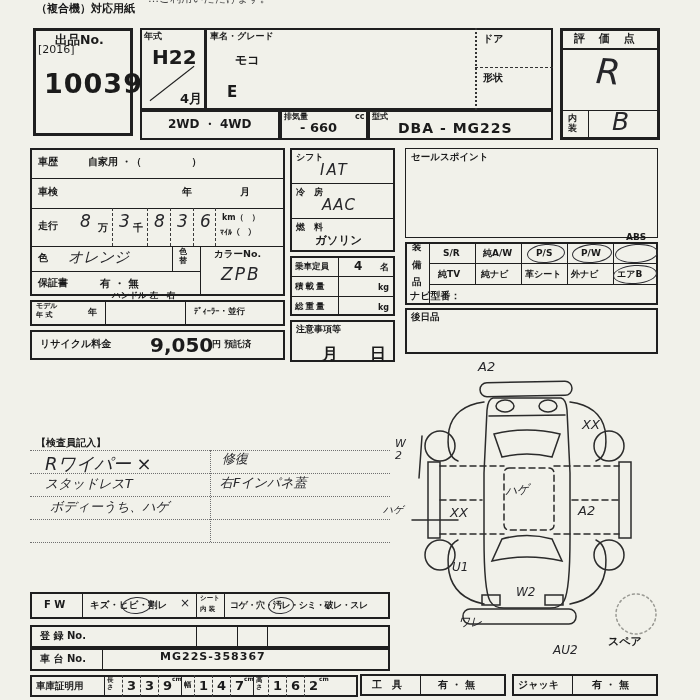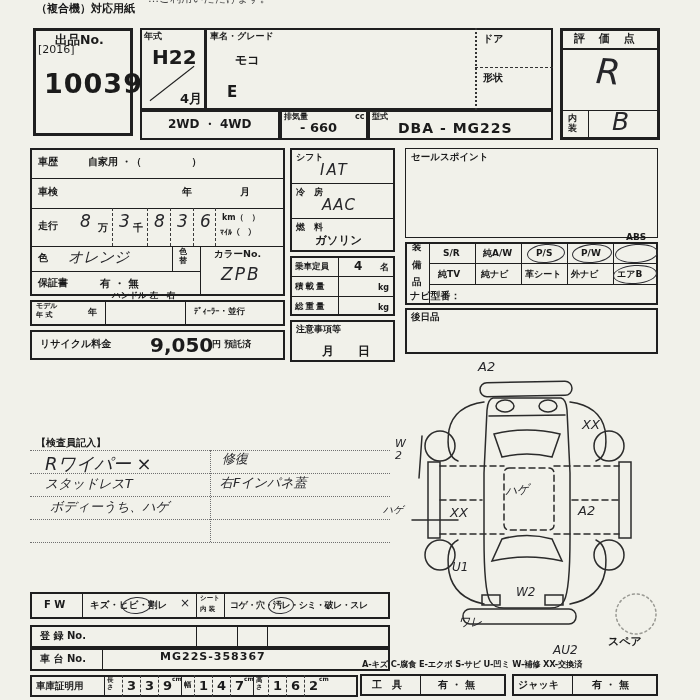--- a/index.html
+++ b/index.html
@@ -139,21 +139,21 @@
   <div class="t lbl" style="left:295px;top:262px;font-size:8.5px">乗車定員</div>
   <div class="t lbl" style="left:354px;top:260px;font-size:12px">4</div>
   <div class="t lbl" style="left:380px;top:262px;font-size:9px">名</div>
   <div class="t lbl" style="left:295px;top:282px;font-size:8.5px;letter-spacing:2px">積載量</div>
   <div class="t lbl" style="left:378px;top:283px;font-size:8px">kg</div>
   <div class="t lbl" style="left:295px;top:302px;font-size:8.5px;letter-spacing:2px">総重量</div>
   <div class="t lbl" style="left:378px;top:303px;font-size:8px">kg</div>
 
   <div class="b b2" style="left:290px;top:320px;width:105px;height:42px"></div>
   <div class="t lbl" style="left:296px;top:324px;font-size:9px">注意事項等</div>
-  <div class="t lbl" style="left:322px;top:345px;font-size:12px">月　　日</div>
+  <div class="t lbl" style="left:322px;top:345px;font-size:16px">月　　日</div>
 
   <div class="b" style="left:405px;top:148px;width:253px;height:90px"></div>
   <div class="t lbl" style="left:411px;top:152px;font-size:9.5px">セールスポイント</div>
 
   <div class="b b2" style="left:405px;top:242px;width:253px;height:63px"></div>
   <div class="vl" style="left:429px;top:242px;height:63px"></div>
   <div class="stack" style="left:412px;top:238px;width:11px;font-size:9.5px;line-height:1.85">装備品</div>
   <div class="hl" style="left:429px;top:263px;width:229px"></div>
   <div class="hl" style="left:429px;top:284px;width:229px"></div>
   <div class="vl" style="left:475px;top:242px;height:42px"></div>
@@ -256,21 +256,20 @@
   <div class="t lbl" style="left:40px;top:630px;font-size:10px">登 録 No.</div>
   <div class="vl" style="left:196px;top:625px;height:23px"></div>
   <div class="vl" style="left:237px;top:625px;height:23px"></div>
   <div class="vl" style="left:267px;top:625px;height:23px"></div>
 
   <div class="b b2" style="left:30px;top:648px;width:360px;height:23px"></div>
   <div class="t lbl" style="left:40px;top:653px;font-size:10px">車 台 No.</div>
   <div class="vl" style="left:102px;top:648px;height:23px"></div>
   <div class="t lbl" style="left:160px;top:651px;font-size:11px;letter-spacing:1px">MG22S-358367</div>
 
-  <div class="t lbl" style="left:362px;top:660px;font-size:8.3px;letter-spacing:-0.2px">A-キズ C-腐食 E-エクボ S-サビ U-凹ミ W-補修 XX-交換済</div>
 
   <div class="b b2" style="left:30px;top:675px;width:328px;height:22px"></div>
   <div class="t lbl" style="left:36px;top:681px;font-size:9.5px">車庫証明用</div>
   <div class="vl" style="left:104px;top:675px;height:22px"></div>
   <div class="stack" style="left:107px;top:677px;width:8px;font-size:6.5px">長さ</div>
   <div class="vdash" style="left:122px;top:675px;height:22px"></div>
   <div class="t lbl" style="left:127px;top:679px;font-size:13px">3</div>
   <div class="vdash" style="left:140px;top:675px;height:22px"></div>
   <div class="t lbl" style="left:145px;top:679px;font-size:13px">3</div>
   <div class="vdash" style="left:158px;top:675px;height:22px"></div>

